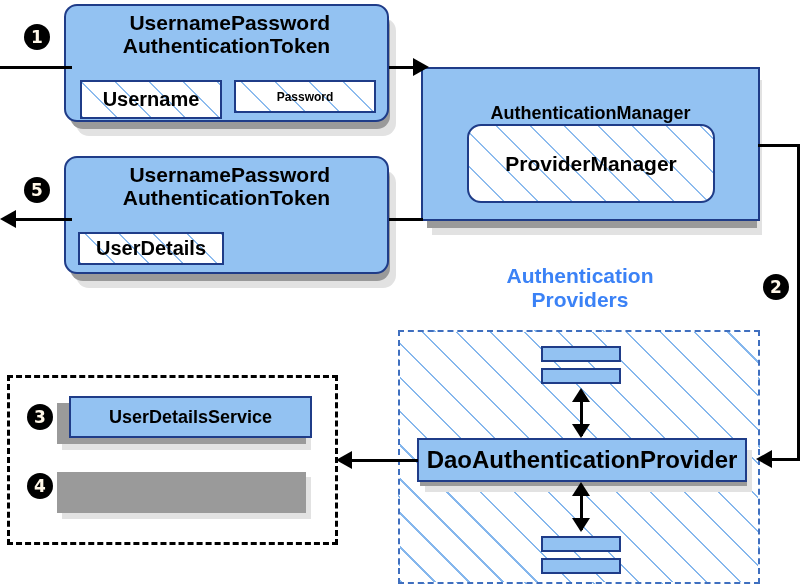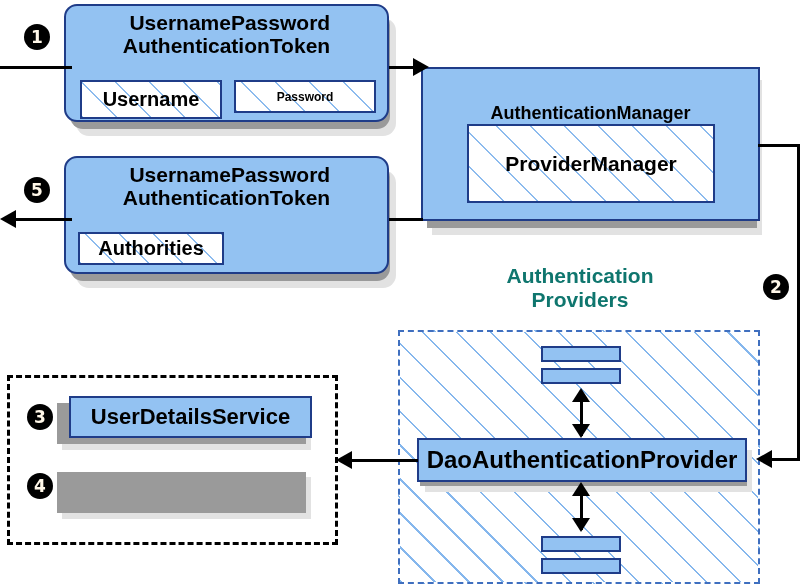--- a/index.html
+++ b/index.html
@@ -47,21 +47,21 @@
   .dashed-black{
     border:3px dashed #000000;
     box-sizing:border-box;
     background:transparent;
     z-index:1;
   }
 
   .plain-label{
     position:absolute;
     font-weight:bold;
-    color:#0f766e;
+    color:#3b82f6;
     text-align:center;
     line-height:1.12;
     z-index:6;
   }
 
   
   .step{
     position:absolute;
     width:26px;height:26px;border-radius:50%;
     background:#000;
@@ -119,40 +119,40 @@
   </div>
 
   <div class="hline" style="left:389px;top:66px;width:32px;"></div>
   <div class="arrow-r" style="left:413px;top:58px;"></div>
 
   <div class="shadow-light" style="left:432px;top:80px;width:330px;height:155px;"></div>
   <div class="shadow-dark" style="left:427px;top:74px;width:330px;height:154px;"></div>
   <div class="blue-box abs" style="left:421px;top:67px;width:339px;height:154px;flex-direction:column;justify-content:flex-start;">
     <div style="margin-top:34px;font-size:18px;">AuthenticationManager</div>
   </div>
-  <div class="hatch-white abs" style="left:467px;top:124px;width:248px;height:79px;font-size:21px;">
+  <div class="hatch-white abs" style="left:467px;top:124px;width:248px;height:79px;font-size:21px;border-radius:14px;">
     <span>ProviderManager</span>
   </div>
 
   <div class="hline" style="left:758px;top:144px;width:42px;"></div>
   <div class="vline" style="left:797px;top:144px;height:316px;"></div>
   <div class="hline" style="left:762px;top:458px;width:38px;"></div>
   <div class="arrow-l" style="left:756px;top:450px;"></div>
   <div class="step" style="left:763px;top:274px;">2</div>
 
   <div class="shadow-light" style="left:76px;top:170px;width:320px;height:118px;border-radius:13px;"></div>
   <div class="shadow-dark" style="left:70px;top:164px;width:320px;height:117px;border-radius:13px;"></div>
   <div class="blue-box rounded abs" style="left:64px;top:156px;width:325px;height:118px;flex-direction:column;justify-content:flex-start;">
     <div style="margin-top:5px;font-size:21px;line-height:1.1;">
       <div>UsernamePassword</div>
       <div>AuthenticationToken</div>
     </div>
   </div>
   <div class="hatch-white abs" style="left:78px;top:232px;width:146px;height:33px;font-size:20px;">
-    <span>Authorities</span>
+    <span>UserDetails</span>
   </div>
 
   <div class="hline" style="left:14px;top:218px;width:58px;"></div>
   <div class="arrow-l" style="left:0px;top:210px;"></div>
   <div class="step" style="left:24px;top:177px;">5</div>
 
   <div class="hline" style="left:389px;top:218px;width:34px;"></div>
 
   <div class="plain-label" style="left:460px;top:264px;width:240px;font-size:21px;">
     <div>Authentication</div>
@@ -181,21 +181,21 @@
   <div class="bar" style="left:541px;top:536px;width:80px;height:16px;"></div>
   <div class="bar" style="left:541px;top:558px;width:80px;height:16px;"></div>
 
   <div class="hline" style="left:352px;top:459px;width:66px;"></div>
   <div class="arrow-l" style="left:336px;top:451px;"></div>
 
   <div class="dashed-black abs" style="left:7px;top:375px;width:331px;height:170px;"></div>
 
   <div class="shadow-light" style="left:62px;top:408px;width:249px;height:42px;"></div>
   <div class="shadow-dark" style="left:57px;top:403px;width:249px;height:41px;"></div>
-  <div class="blue-box abs" style="left:69px;top:396px;width:243px;height:42px;font-size:22px;">
+  <div class="blue-box abs" style="left:69px;top:396px;width:243px;height:42px;font-size:18px;">
     <span>UserDetailsService</span>
   </div>
   <div class="step" style="left:27px;top:404px;">3</div>
 
   <div class="shadow-light" style="left:62px;top:477px;width:249px;height:42px;"></div>
   <div class="shadow-dark" style="left:57px;top:472px;width:249px;height:41px;"></div>
   <div class="step" style="left:27px;top:473px;">4</div>
 
 </div>
 

